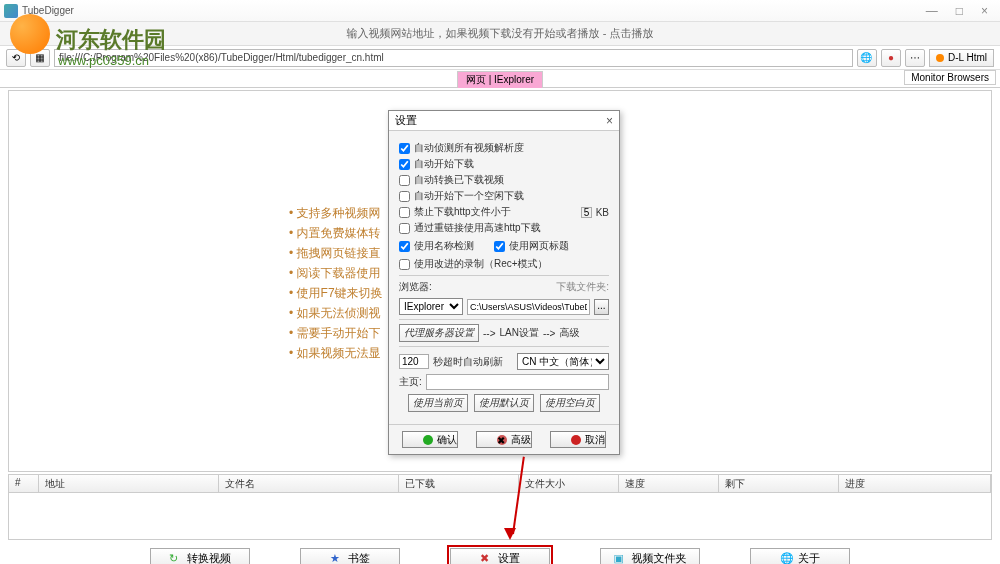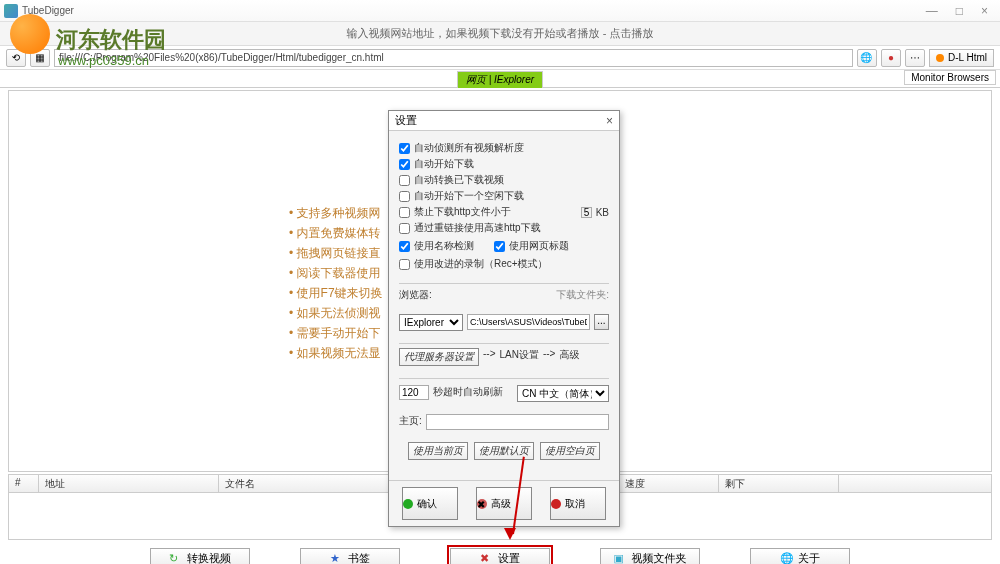--- a/index.html
+++ b/index.html
@@ -13,21 +13,21 @@
 .watermark .logo { width: 40px; height: 40px; background: radial-gradient(circle at 30% 30%, #ffb347, #ff7b00); border-radius: 50%; display: inline-block; vertical-align: middle; }
 .watermark .bigtxt { font-size: 22px; font-weight: bold; color: #5a7a2a; display: inline-block; vertical-align: middle; margin-left: 6px; margin-top: 13px; }
 .watermark .url { font-size: 13px; color: #4a8a2a; margin-left: 48px; margin-top: -2px; }
 .topbar { height: 24px; background: #f5f5f5; display: flex; align-items: center; padding: 0 6px; gap: 4px; border-bottom: 1px solid #ddd; }
 .topbar .hint { flex: 0 0 auto; margin: 0 auto; position: absolute; left: 50%; transform: translateX(-50%); font-size: 11px; color: #666; }
 .addrbar { height: 24px; display: flex; align-items: center; padding: 0 6px; gap: 4px; border-bottom: 1px solid #ddd; }
 .addrbar .urlbox { flex: 1; height: 18px; border: 1px solid #bbb; padding: 0 4px; font-size: 10px; color: #444; background: #fff; display: flex; align-items: center; }
 .rbtn { width: 20px; height: 18px; border: 1px solid #bbb; background: linear-gradient(#fff,#eee); border-radius: 2px; display: flex; align-items: center; justify-content: center; font-size: 10px; }
 .dlmode { height: 18px; border: 1px solid #bbb; padding: 0 6px; font-size: 10px; background: linear-gradient(#fff,#eee); display: flex; align-items: center; }
 .tabbar { height: 18px; border-bottom: 1px solid #ccc; display: flex; justify-content: center; align-items: flex-end; position: relative; }
-.tab { font-size: 10px; padding: 1px 8px; border: 1px solid #ccc; border-bottom: none; background: #84cc16; margin-bottom: -1px; font-style: italic; }
+.tab { font-size: 10px; padding: 1px 8px; border: 1px solid #ccc; border-bottom: none; background: #f9a8d4; margin-bottom: -1px; }
 .monitor { position: absolute; right: 4px; top: 0; font-size: 10px; border: 1px solid #ccc; padding: 1px 6px; background: #fff; }
 .content { position: relative; height: 382px; border: 1px solid #ccc; margin: 2px 8px; background: #fff; }
 .features { position: absolute; left: 280px; top: 112px; }
 .features li { list-style: none; color: #c08030; font-size: 12px; line-height: 20px; }
 .features li::before { content: "• "; color: #c08030; }
 .table-area { margin: 2px 8px; border: 1px solid #ccc; }
 .table-area .thead { display: flex; background: linear-gradient(#fdfdfd,#eee); border-bottom: 1px solid #ccc; height: 18px; }
 .table-area .thead div { border-right: 1px solid #ccc; padding: 2px 6px; font-size: 10px; color: #333; }
 .table-area .tbody { height: 46px; background: #fff; }
 .bottombar { height: 28px; display: flex; justify-content: center; align-items: center; gap: 50px; padding-top: 4px; }
@@ -41,23 +41,23 @@
 .dialog .dbody { padding: 8px 10px; }
 .chk { display: flex; align-items: center; gap: 4px; font-size: 10px; color: #333; margin: 2px 0; }
 .chk input { width: 11px; height: 11px; }
 .chkrow { display: flex; gap: 20px; }
 .smallin { width: 34px; height: 15px; border: 1px solid #aaa; font-size: 10px; padding: 0 2px; background: #f0f0f0; }
 .lbl { font-size: 10px; color: #333; }
 .sel { height: 17px; border: 1px solid #888; font-size: 10px; background: #fff; }
 .pathin { height: 16px; border: 1px solid #aaa; font-size: 9px; padding: 0 2px; background: #fff; flex: 1; }
 .brw { width: 18px; height: 16px; border: 1px solid #888; background: linear-gradient(#fff,#ddd); font-size: 10px; text-align: center; }
 .linkbtn { font-size: 10px; color: #333; border: 1px solid #888; background: linear-gradient(#fff,#eee); padding: 1px 4px; font-style: italic; }
-.row { display: flex; align-items: flex-start; gap: 4px; margin: 12px 0; }
+.row { display: flex; align-items: center; gap: 4px; margin: 4px 0; }
 .dbtns { display: flex; justify-content: space-around; border-top: 1px solid #ccc; padding: 6px 4px; background: #f4f4f4; }
-.dbtn { width: 56px; height: 33px; border: 1px solid #888; background: linear-gradient(#fff,#e8e8e8); display: flex; align-items: center; justify-content: flex-start; gap: 4px; font-size: 10px; }
+.dbtn { width: 56px; height: 17px; border: 1px solid #888; background: linear-gradient(#fff,#e8e8e8); display: flex; align-items: center; justify-content: flex-end; gap: 4px; font-size: 10px; }
 .dot { width: 10px; height: 10px; border-radius: 50%; }
 .arrow-line { position: absolute; left: 512px; top: 456px; width: 2px; height: 78px; background: #c00; z-index: 19; transform: rotate(8deg); transform-origin: bottom; }
 .arrow-head { position: absolute; left: 504px; top: 528px; width: 0; height: 0; border-left: 6px solid transparent; border-right: 6px solid transparent; border-top: 12px solid #c00; z-index: 20; }
 </style>
 </head>
 <body>
 
 <div class="titlebar">
   <div class="app-icon"></div>
   <div class="title">TubeDigger</div>
@@ -112,20 +112,21 @@
 
 <div class="table-area">
   <div class="thead">
     <div style="width:30px">#</div>
     <div style="width:180px">地址</div>
     <div style="width:180px">文件名</div>
     <div style="width:120px">已下载</div>
     <div style="width:100px">文件大小</div>
     <div style="width:100px">速度</div>
     <div style="width:120px">剩下</div>
+    <div style="flex:1">进度</div>
   </div>
   <div class="tbody"></div>
 </div>
 
 <div class="bottombar">
   <div class="bbtn">
       <span class="ic" style="color:#3a3">↻</span>
       <span>转换视频</span>
     </div>
   <div class="bbtn">

